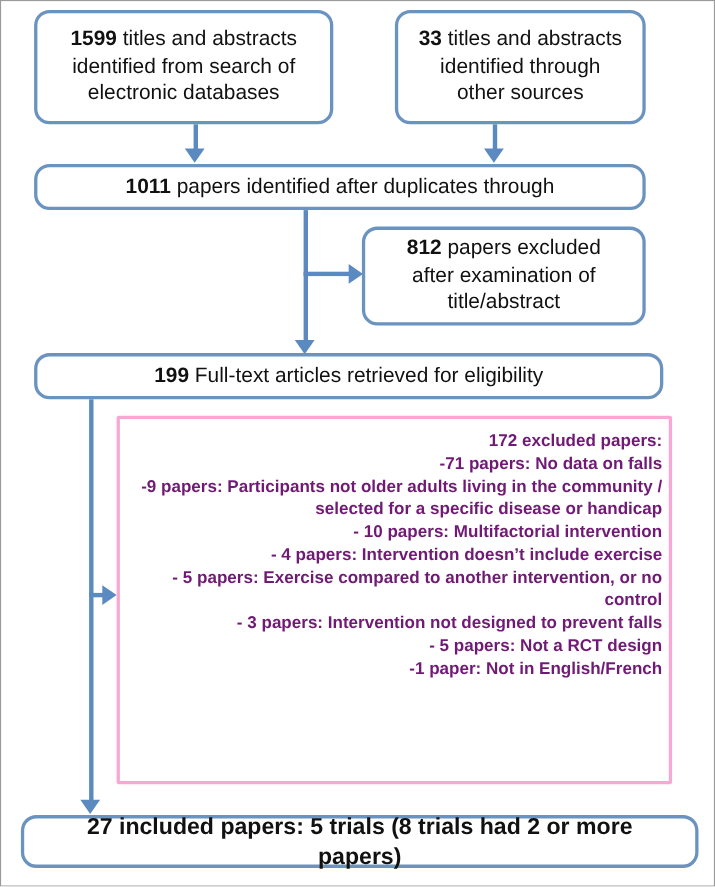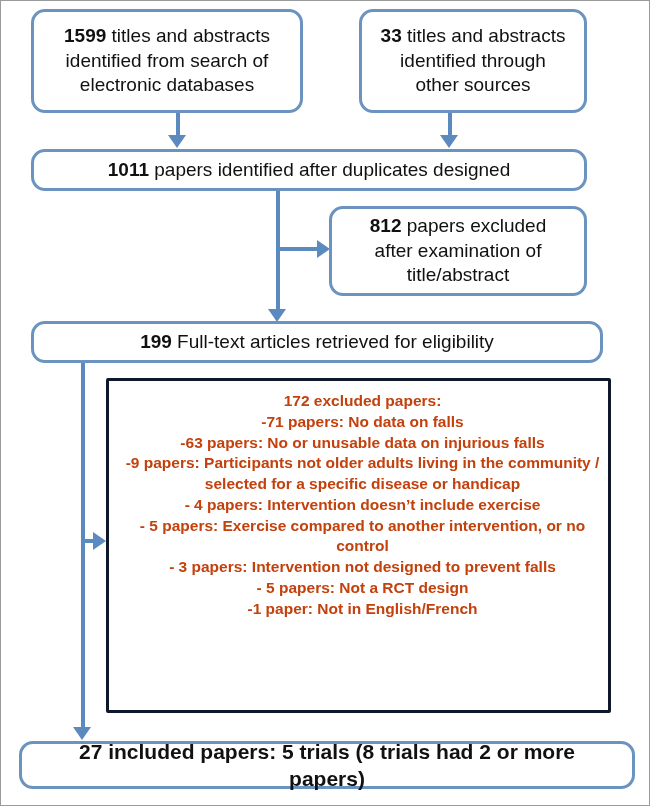--- a/index.html
+++ b/index.html
@@ -34,26 +34,26 @@
     line-height: 1.30;
     padding: 2px 18px;
   }
   .box .num { font-weight: bold; }
 
   
   .listbox {
     position: absolute;
     box-sizing: border-box;
     background: #ffffff;
-    border: 3px solid #0f172a;
+    border: 3px solid #f9a8d4;
     border-radius: 2px;
     padding: 10px 6px 8px 14px;
-    text-align: center;
+    text-align: right;
     font-weight: bold;
-    color: #c2410c;
+    color: #701a75;
   }
   .listbox .line {
     line-height: 1.34;
     white-space: nowrap;
   }
   .listbox .line.wrap { white-space: normal; }
 
   
   .vline, .hline {
     position: absolute;
@@ -101,21 +101,21 @@
     <span><span class="num">33</span><span> titles and abstracts identified through other sources</span></span>
   </div>
 
   <div class="vline" style="left:175px; top:112px; height:24px;"></div>
   <div class="arrow-down" style="left:167px; top:134px;"></div>
 
   <div class="vline" style="left:447px; top:112px; height:24px;"></div>
   <div class="arrow-down" style="left:439px; top:134px;"></div>
 
   <div class="box" id="box-duplicates">
-    <span><span class="num">1011</span><span> papers identified after duplicates designed</span></span>
+    <span><span class="num">1011</span><span> papers identified after duplicates through</span></span>
   </div>
 
   <div class="vline" style="left:275px; top:190px; height:122px;"></div>
   <div class="arrow-down" style="left:267px; top:308px;"></div>
 
   <div class="hline" style="left:275px; top:246px; width:44px;"></div>
   <div class="arrow-right" style="left:316px; top:239px;"></div>
 
   <div class="box" id="box-excluded812">
     <span><span class="num">812</span><span> papers excluded after examination of title/abstract</span></span>
@@ -127,22 +127,22 @@
 
   <div class="vline" style="left:80px; top:362px; height:368px;"></div>
   <div class="arrow-down" style="left:72px; top:726px;"></div>
 
   <div class="hline" style="left:80px; top:538px; width:15px;"></div>
   <div class="arrow-right" style="left:92px; top:531px;"></div>
 
   <div class="listbox" id="box-listbox">
     <div class="line">172 excluded papers:</div>
     <div class="line">-71 papers: No data on falls</div>
-    <div class="line">-63 papers: No or unusable data on injurious falls</div>
     <div class="line wrap">-9 papers: Participants not older adults living in the community / selected for a specific disease or handicap</div>
+    <div class="line">- 10 papers: Multifactorial intervention</div>
     <div class="line">- 4 papers: Intervention doesn’t include exercise</div>
     <div class="line wrap">- 5 papers: Exercise compared to another intervention, or no control</div>
     <div class="line">- 3 papers: Intervention not designed to prevent falls</div>
     <div class="line">- 5 papers: Not a RCT design</div>
     <div class="line">-1 paper: Not in English/French</div>
   </div>
 
   <div class="box" id="box-included">
     <span>27 included papers: 5 trials (8 trials had 2 or more papers)</span>
   </div>

